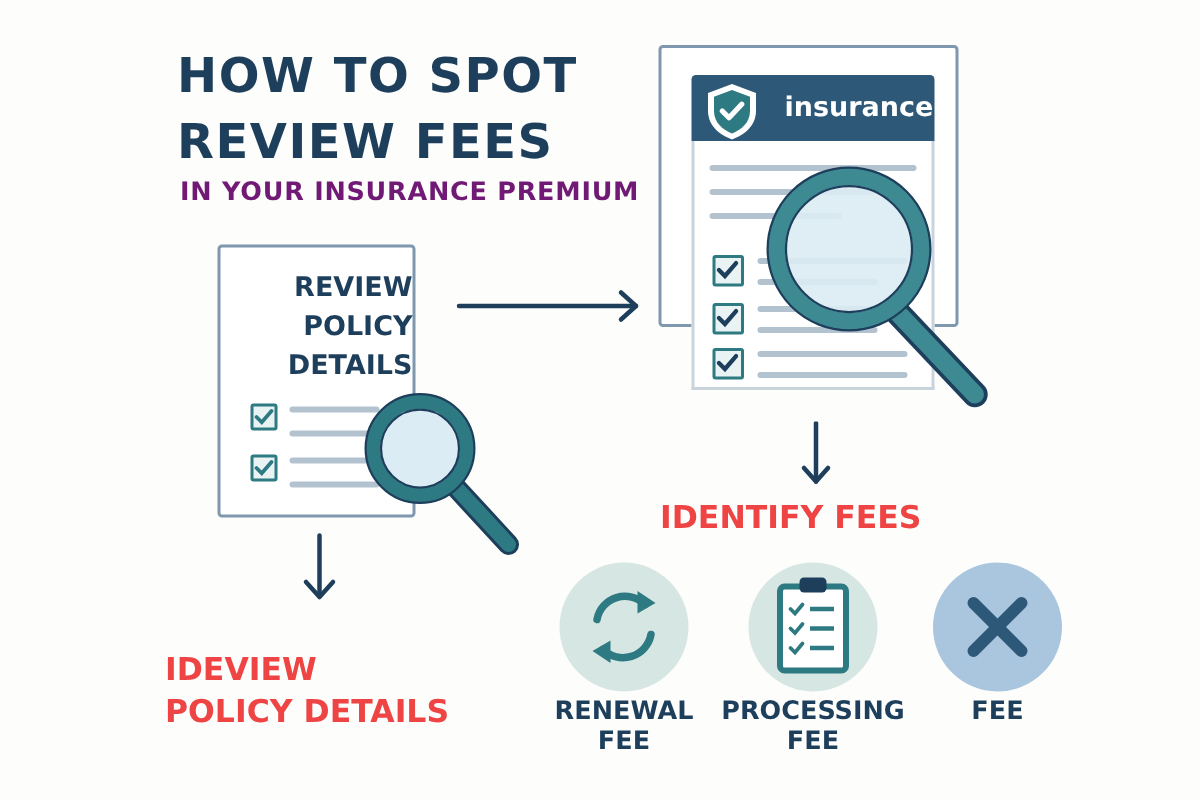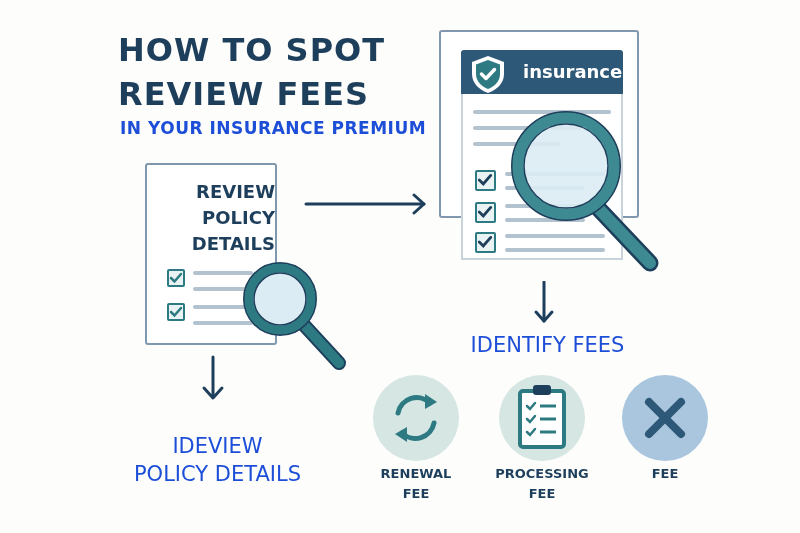--- a/index.html
+++ b/index.html
@@ -1,31 +1,31 @@
 <!DOCTYPE html>
 <html><head>
 <meta charset="utf-8">
 <style>
   html,body{margin:0;padding:0;}
   body{width:800px;height:533px;background:#fdfdfc;position:relative;overflow:hidden;font-family:"DejaVu Sans","Liberation Sans",sans-serif;color:#1d3b57;}
   .abs{position:absolute;}
   .title{left:118px;top:28px;font-size:32px;font-weight:bold;line-height:44px;letter-spacing:1px;color:#1e3f5c;}
-  .subtitle{left:120px;top:118px;font-size:17px;font-weight:bold;letter-spacing:0.5px;color:#1d4ed8;}
+  .subtitle{left:120px;top:118px;font-size:17px;font-weight:bold;letter-spacing:0.5px;color:#701a75;}
   .doc{background:#fff;border:2px solid #7f98ad;border-radius:3px;box-sizing:border-box;}
   .doc-left{left:145px;top:163px;width:132px;height:182px;}
   .doc-left-title{left:0;top:14px;width:100%;text-align:right;font-size:18px;font-weight:bold;line-height:26px;color:#1e3f5c;}
   .check{width:18px;height:18px;border:2.5px solid #2e7a82;border-radius:2px;box-sizing:border-box;background:#e9f3f3;}
   .line{height:4px;background:#b3c2cf;border-radius:2px;}
   .doc-right{left:439px;top:30px;width:200px;height:188px;}
   .ins-header{left:20px;top:18px;width:162px;height:44px;background:#2d5877;border-radius:3px 3px 0 0;}
   .ins-body{left:20px;top:62px;width:162px;height:166px;border:2px solid #c9d3dc;border-top:none;box-sizing:border-box;background:#fff;}
   .ins-label{left:62px;top:11px;font-size:18px;font-weight:bold;color:#fff;}
-  .step-label{font-weight:normal;color:#1d4ed8;text-align:center;}
+  .step-label{font-weight:bold;color:#ef4444;text-align:left;}
   .circle{width:86px;height:86px;border-radius:50%;}
-  .fee-label{font-size:13px;font-weight:bold;text-align:center;line-height:20px;color:#1e3f5c;width:130px;}
+  .fee-label{font-size:17px;font-weight:bold;text-align:center;line-height:20px;color:#1e3f5c;width:130px;}
 </style>
 </head>
 <body>
 
 <div class="abs title">
   <div>HOW TO SPOT</div>
   <div>REVIEW FEES</div>
 </div>
 <div class="abs subtitle">IN YOUR INSURANCE PREMIUM</div>
 

